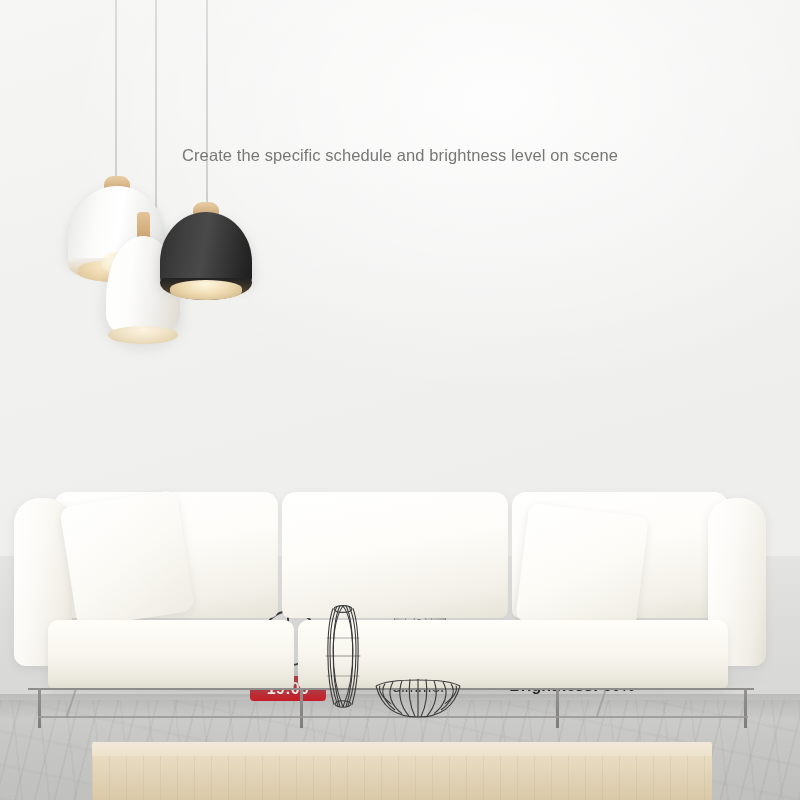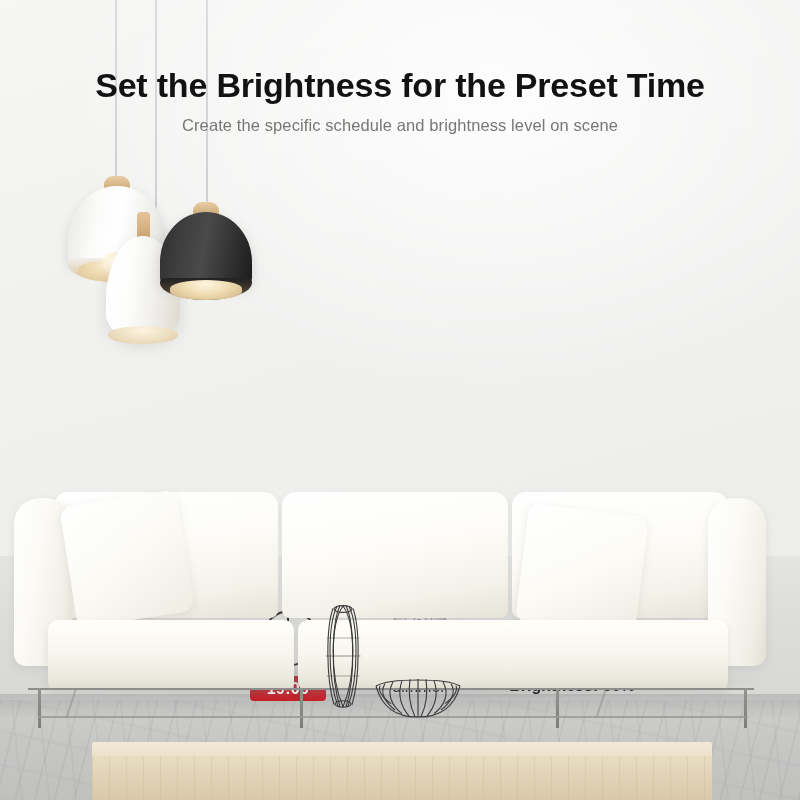--- a/index.html
+++ b/index.html
@@ -69,21 +69,21 @@
     border-radius:50%/42%;
     background:radial-gradient(ellipse at 50% 22%,#fff6e2 0%,#f0dcb2 45%,#cdb082 100%);}
   .wood-top-b{position:absolute;left:193px;top:202px;width:26px;height:15px;
     border-radius:9px 9px 3px 3px;
     background:linear-gradient(180deg,#e8cda4,#cfa877);}
 
   
   .headline{position:absolute;left:0;top:66px;width:800px;text-align:center;
     font-size:34px;font-weight:bold;color:#121212;letter-spacing:-.2px;}
   .subline{position:absolute;left:0;width:800px;text-align:center;
-    font-size:16.5px;color:#777776;letter-spacing:.1px;}
+    font-size:16.5px;color:#777776;letter-spacing:.1px;margin-top:30px;}
   .subline.l1{top:116px;}
   .subline.l2{top:145px;}
 
   
   .diagram{position:absolute;left:0;top:296px;width:800px;height:120px;}
   .clock{position:absolute;left:262px;top:314px;width:52px;height:52px;
     border:2px solid #333;border-radius:50%;}
   .hand-min{position:absolute;left:287px;top:317px;width:2px;height:26px;background:#333;}
   .hand-hr{position:absolute;left:272px;top:339px;width:19px;height:2px;background:#333;
     transform:rotate(36deg);transform-origin:100% 50%;}
@@ -212,21 +212,20 @@
     <div class="cone-white-lip"></div>
   </div>
 
   <div class="lamp">
     <div class="wood-top-b"></div>
     <div class="dome-black"></div>
     <div class="dome-black-lip"></div>
     <div class="dome-black-inner"></div>
   </div>
 
-  <div class="headline">Set the Brightness for the Preset Time</div>
   <div class="subline l1">Create the specific schedule and brightness level on scene</div>
 
   <div class="diagram">
 
     <div class="clock"></div>
     <div class="hand-min"></div>
     <div class="hand-hr"></div>
     <div class="clock-pin"></div>
 
     <div class="arrow arrow1">

